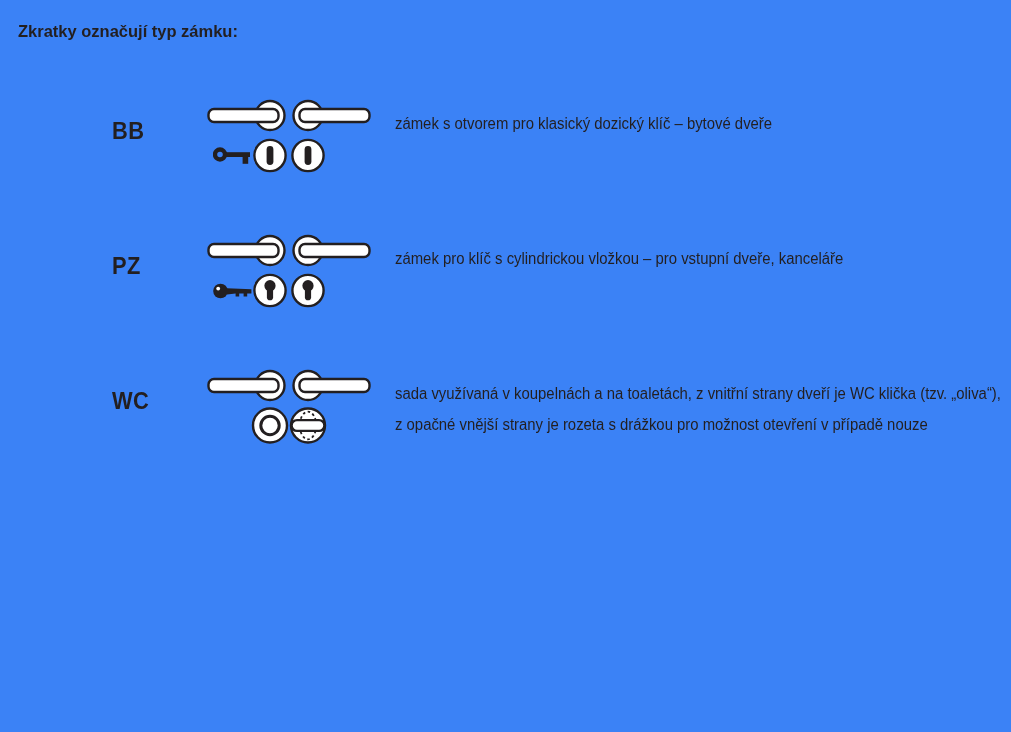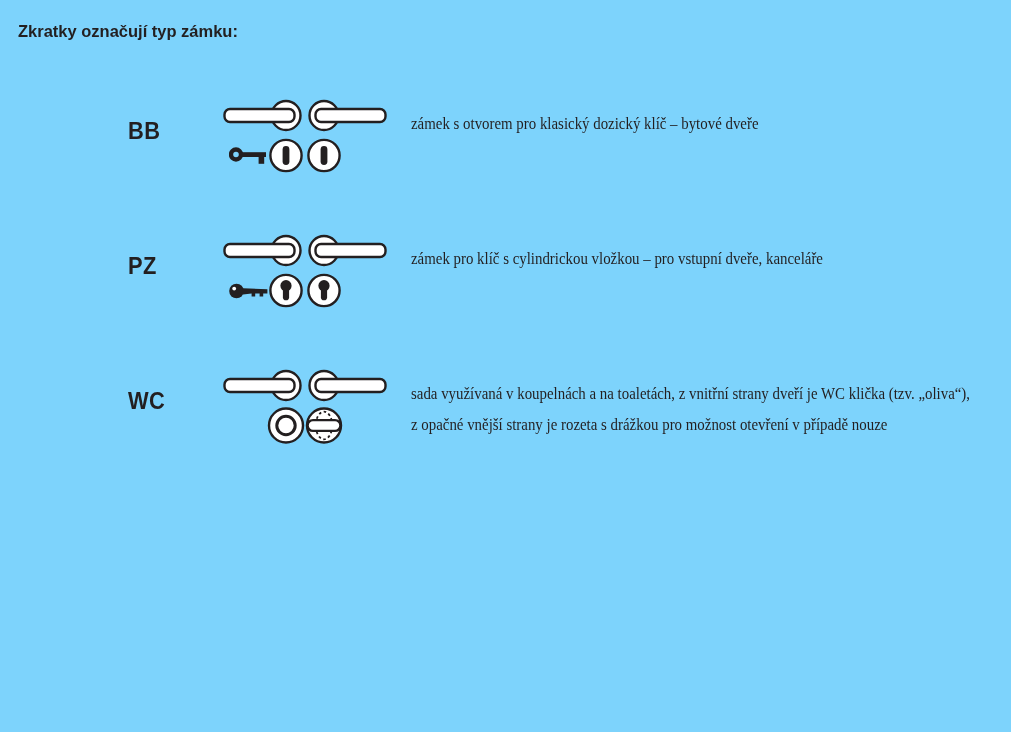--- a/index.html
+++ b/index.html
@@ -1,32 +1,32 @@
 <!DOCTYPE html>
 <html><head>
 <meta charset="utf-8">
 <style>
   html,body{margin:0;padding:0;background:#ffffff;}
   .page{
-    position:relative;width:1011px;height:732px;background:#7dd3fc;
+    position:relative;width:1011px;height:732px;background:#3b82f6;
     font-family:"Liberation Sans",sans-serif;color:#231f20;overflow:hidden;
   }
   .title{
     position:absolute;left:18px;top:22px;margin:0;
     font-size:17px;font-weight:bold;letter-spacing:0px;
     transform:scaleX(0.97);transform-origin:left center;white-space:nowrap;
   }
-  .row{position:absolute;left:16px;width:860px;height:76px;}
+  .row{position:absolute;left:0;width:860px;height:76px;}
   .code{
     position:absolute;left:112px;top:22px;line-height:23px;
     font-size:23px;font-weight:bold;letter-spacing:0.4px;
     transform:scaleX(0.95);transform-origin:left center;
   }
   .icons{position:absolute;left:207px;top:0;width:166px;height:76px;}
-  .desc{position:absolute;left:395px;top:10px;font-family:Liberation Serif, serif;}
+  .desc{position:absolute;left:395px;top:10px;}
   .dline{
     font-size:16px;line-height:31px;white-space:nowrap;
     transform:scaleX(0.93);transform-origin:left center;
   }
   .defs{position:absolute;width:0;height:0;overflow:hidden;}
 </style>
 </head>
 <body>
 
 <div class="page">

